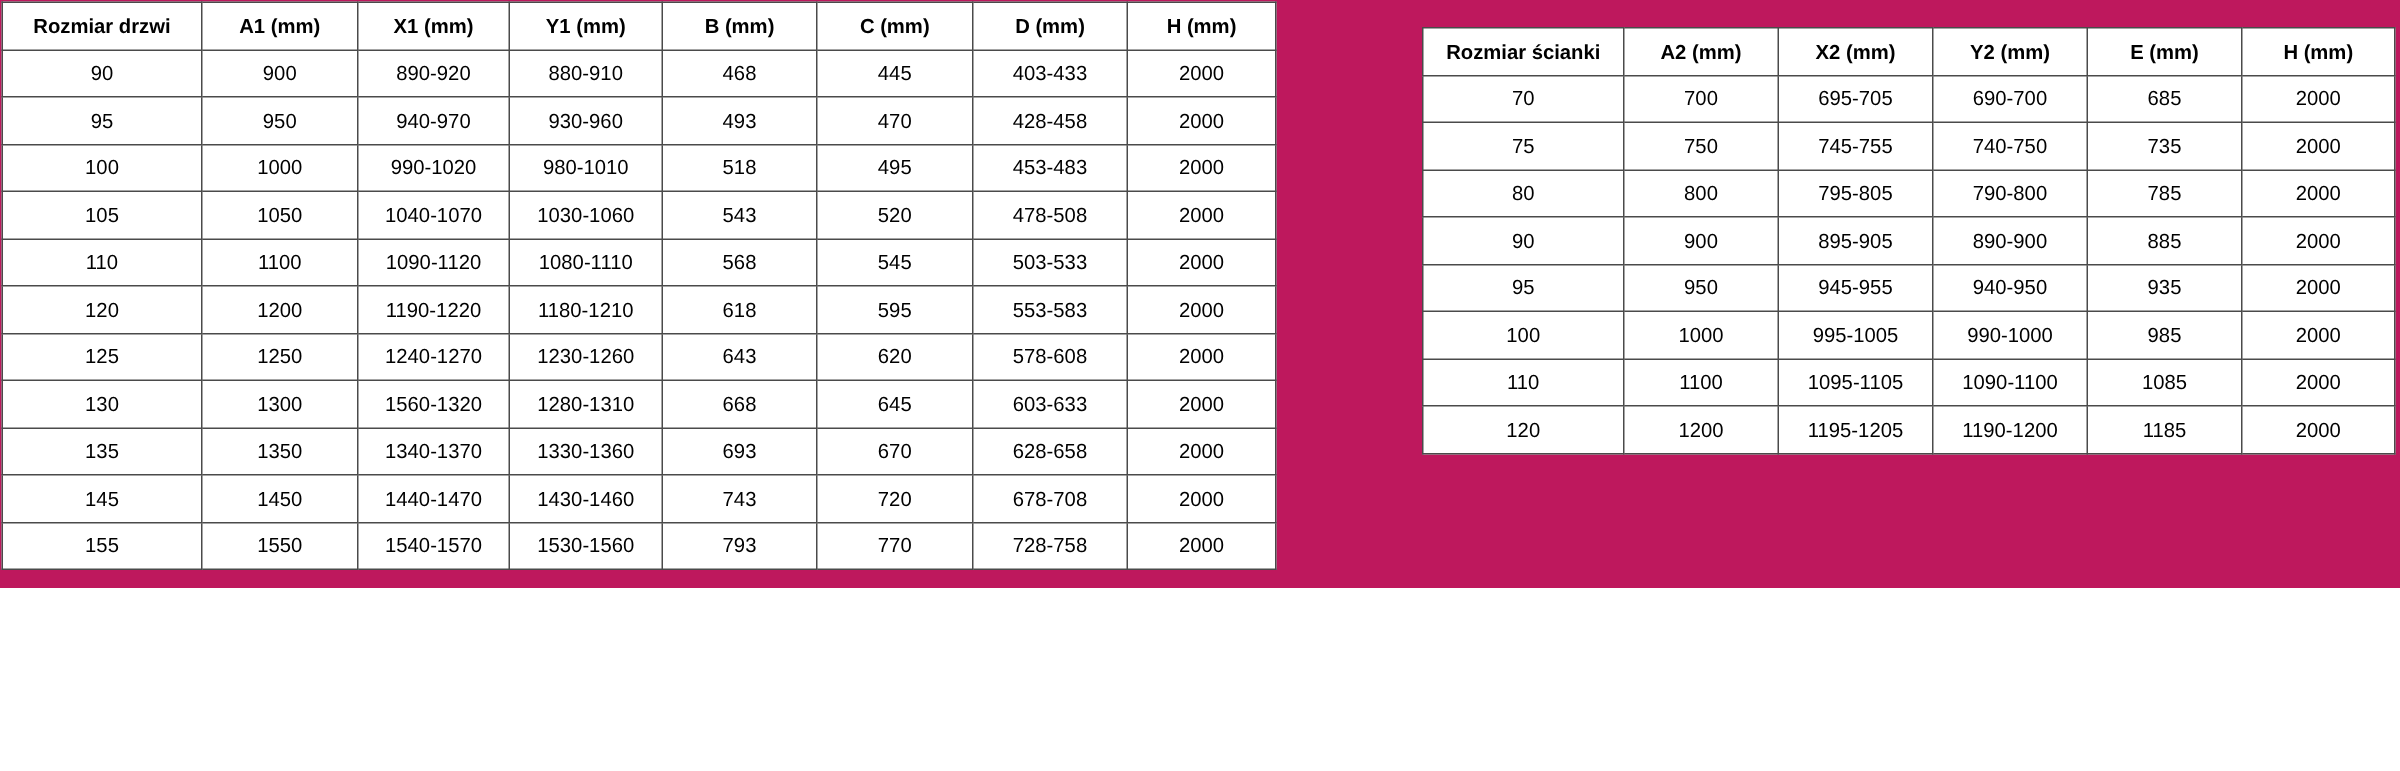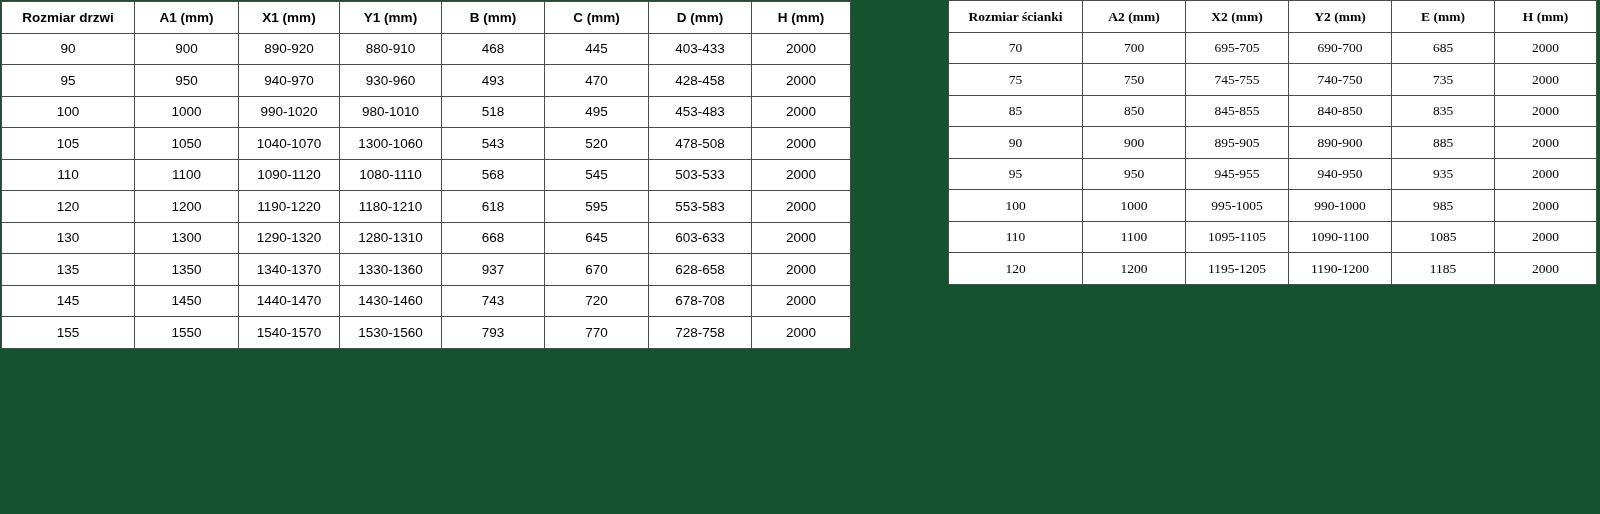--- a/index.html
+++ b/index.html
@@ -3,42 +3,41 @@
 <meta charset="utf-8">
 <style>
   html, body {
     margin: 0;
     padding: 0;
     background: #ffffff;
   }
   .canvas {
     position: relative;
     width: 1600px;
-    height: 514px;
-    background: #14532d;
+    height: 392px;
+    background: #be185d;
     font-family: "Liberation Sans", sans-serif;
     color: #000000;
     overflow: hidden;
   }
   table.spec-table {
     position: absolute;
     border-collapse: collapse;
     table-layout: fixed;
     background: #ffffff;
   }
   #table-doors {
     left: 1px;
     top: 1px;
     width: 849px;
   }
   #table-walls {
     left: 948px;
-    top: 0;
+    top: 18px;
     width: 649px;
-    font-family: Liberation Serif, serif;
   }
   table.spec-table th,
   table.spec-table td {
     border: 1px solid #4a4a4a;
     height: 30.5px;
     padding: 0 2px;
     text-align: center;
     vertical-align: middle;
     font-size: 13.5px;
     line-height: 1;
@@ -105,21 +104,21 @@
           <td>980-1010</td>
           <td>518</td>
           <td>495</td>
           <td>453-483</td>
           <td>2000</td>
         </tr>
         <tr>
           <td>105</td>
           <td>1050</td>
           <td>1040-1070</td>
-          <td>1300-1060</td>
+          <td>1030-1060</td>
           <td>543</td>
           <td>520</td>
           <td>478-508</td>
           <td>2000</td>
         </tr>
         <tr>
           <td>110</td>
           <td>1100</td>
           <td>1090-1120</td>
           <td>1080-1110</td>
@@ -132,35 +131,45 @@
           <td>120</td>
           <td>1200</td>
           <td>1190-1220</td>
           <td>1180-1210</td>
           <td>618</td>
           <td>595</td>
           <td>553-583</td>
           <td>2000</td>
         </tr>
         <tr>
+          <td>125</td>
+          <td>1250</td>
+          <td>1240-1270</td>
+          <td>1230-1260</td>
+          <td>643</td>
+          <td>620</td>
+          <td>578-608</td>
+          <td>2000</td>
+        </tr>
+        <tr>
           <td>130</td>
           <td>1300</td>
-          <td>1290-1320</td>
+          <td>1560-1320</td>
           <td>1280-1310</td>
           <td>668</td>
           <td>645</td>
           <td>603-633</td>
           <td>2000</td>
         </tr>
         <tr>
           <td>135</td>
           <td>1350</td>
           <td>1340-1370</td>
           <td>1330-1360</td>
-          <td>937</td>
+          <td>693</td>
           <td>670</td>
           <td>628-658</td>
           <td>2000</td>
         </tr>
         <tr>
           <td>145</td>
           <td>1450</td>
           <td>1440-1470</td>
           <td>1430-1460</td>
           <td>743</td>
@@ -211,25 +220,25 @@
         </tr>
         <tr>
           <td>75</td>
           <td>750</td>
           <td>745-755</td>
           <td>740-750</td>
           <td>735</td>
           <td>2000</td>
         </tr>
         <tr>
-          <td>85</td>
-          <td>850</td>
-          <td>845-855</td>
-          <td>840-850</td>
-          <td>835</td>
+          <td>80</td>
+          <td>800</td>
+          <td>795-805</td>
+          <td>790-800</td>
+          <td>785</td>
           <td>2000</td>
         </tr>
         <tr>
           <td>90</td>
           <td>900</td>
           <td>895-905</td>
           <td>890-900</td>
           <td>885</td>
           <td>2000</td>
         </tr>

